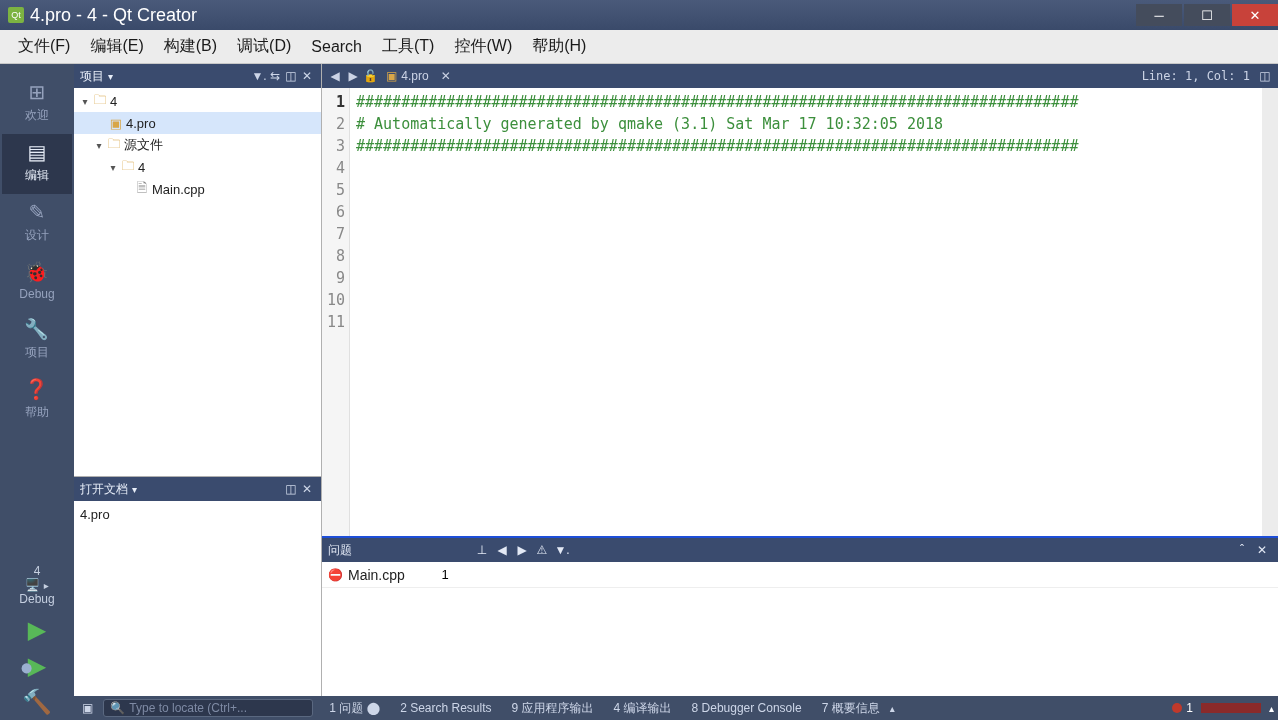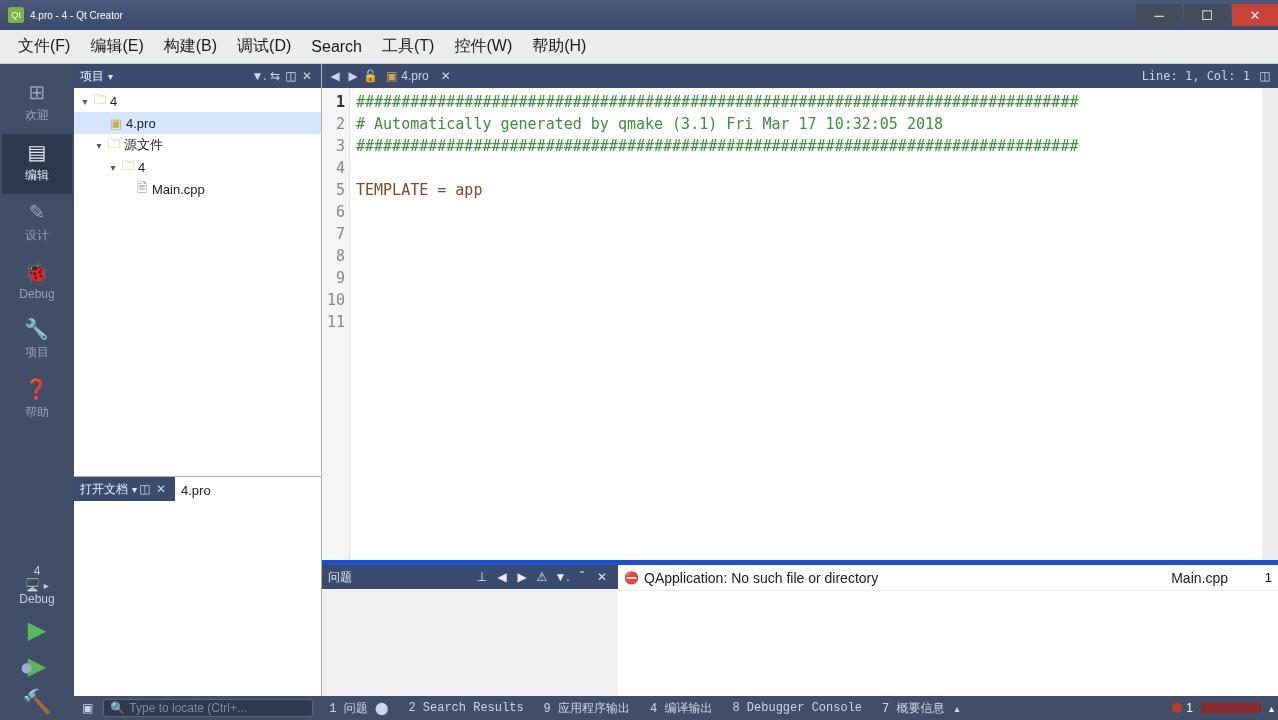--- a/index.html
+++ b/index.html
@@ -24,21 +24,21 @@
 .titlebar .app-icon {
   width: 16px; height: 16px;
   background: #7cb342;
   border-radius: 2px;
   margin-right: 6px;
   font-size: 9px;
   display: flex;
   align-items: center;
   justify-content: center;
 }
-.titlebar .title { flex: 1; font-size: 10px; }
+.titlebar .title { flex: 1; font-size: 18px; }
 .window-controls { display: flex; }
 .window-controls .btn {
   width: 46px; height: 22px;
   display: flex; align-items: center; justify-content: center;
   margin-left: 2px;
   cursor: pointer;
 }
 .btn.min, .btn.max { background: #444c5c; color:#fff; }
 .btn.close { background: #c8423a; color:#fff; }
 .menubar {
@@ -104,21 +104,21 @@
   overflow: auto;
   padding-top: 2px;
 }
 .tree-row { display:flex; align-items:center; height:22px; cursor:pointer; padding-right:4px;}
 .tree-row.sel { background: #d6e6fb; }
 .tree-row .tw { width:14px; text-align:center; color:#555; font-size:10px;}
 .tree-row .fi { width:16px; text-align:center; margin-right:2px;}
 .tree-row .lbl { font-size: 13px; color:#222;}
 .folder-ico { color:#d8a648; }
 .file-ico { color:#888; }
-.opendocs { background:#fff; height:220px; display:flex; flex-direction:row; border-top:1px solid #b0b0b0;}
+.opendocs { background:#fff; height:220px; display:flex; flex-direction:column; border-top:1px solid #b0b0b0;}
 .opendocs .list { flex:1; background:#fff; padding:4px 6px;}
 .opendocs .list .doc { font-size:13px; cursor:pointer; color:#222; padding:2px 0;}
 .editor-col { flex:1; display:flex; flex-direction:column; min-width:0;}
 .editor-tabs {
   height: 24px;
   background: #3a4b6e;
   display: flex;
   align-items: center;
   color: #cbd3e5;
   font-size: 12px;
@@ -133,21 +133,21 @@
 .editor-tabs .sp { width:18px; text-align:center; cursor:pointer;}
 .editor-area { flex:1; display:flex; background:#fff; font-family: "Consolas", monospace; font-size:15px; overflow:hidden;}
 .gutter { width:28px; background:#f5f5f5; border-right:1px solid #e0e0e0; text-align:right; padding:3px 4px 0 0; color:#888;}
 .gutter .ln { height:22px; line-height:22px;}
 .gutter .ln.cur { color:#333; font-weight:bold;}
 .code { flex:1; padding:3px 6px 0 6px; position:relative; overflow-y:auto;}
 .code .cl { height:22px; line-height:22px; white-space:pre;}
 .c-comment { color: #3c8f3c; }
 .c-var { color: #7a4a2a; }
 .scrollbar-v { width:16px; background:#ececec;}
-.issues { height:136px; display:flex; flex-direction:row; border-top:5px solid #1d4ed8;}
+.issues { height:160px; display:flex; flex-direction:column; border-top:2px solid #1d4ed8;}
 .issues-header {
   height: 24px;
   background: #3a4b6e;
   color:#e3e9f5;
   display:flex;
   align-items:center;
   padding:0 6px;
   font-size:12px;
 }
 .issues-header .spacer{flex:1;}
@@ -170,21 +170,21 @@
 .statusbar .sb { display:flex; align-items:center; padding:0 4px;}
 .statusbar .locate {
   width:210px; height:18px;
   background:#2d374d;
   border:1px solid #5a6880;
   border-radius:3px;
   margin:0 6px;
   display:flex; align-items:center; padding:0 6px;
   color:#7e8aa4;
 }
-.statusbar .pane { padding:0 10px; font-family:Liberation Mono, monospace; cursor:pointer;}
+.statusbar .pane { padding:0 10px; font-family:Liberation Sans, sans-serif; cursor:pointer;}
 .statusbar .spacer{flex:1;}
 .statusbar .err { color:#fff; display:flex; align-items:center;}
 .statusbar .err .dot { width:10px;height:10px;background:#c0392b;border-radius:50%;margin-right:4px;}
 .statusbar .prog { width:60px;height:10px;background:#8a2a2a;margin-left:8px;}
 .chev{font-size:10px;}
 </style>
 </head>
 <body>
 
 <div class="titlebar">
@@ -321,24 +321,23 @@
               <div class="ln">5</div>
               <div class="ln">6</div>
             <div class="ln">7</div>
               <div class="ln">8</div>
               <div class="ln">9</div>
             <div class="ln">10</div>
               <div class="ln">11</div>
           </div>
           <div class="code">
             <div class="cl"><span class="c-comment">################################################################################</span></div>
-            <div class="cl"><span class="c-comment"># Automatically generated by qmake (3.1) Fri Mar 17 10:32:05 2018</span></div>
+            <div class="cl"><span class="c-comment"># Automatically generated by qmake (3.1) Sat Mar 17 10:32:05 2018</span></div>
             <div class="cl"><span class="c-comment">################################################################################</span></div>
             <div class="cl"></div>
-            <div class="cl"><span class="c-var">TEMPLATE = app</span></div>
             <div class="cl"></div>
             <div class="cl"></div>
           </div>
           <div class="scrollbar-v"></div>
         </div>
 
         <div class="issues">
           <div class="issues-header">
             <span>问题</span>
             <div style="width:120px"></div>
@@ -347,21 +346,20 @@
             <div class="t">▶</div>
             <div class="t">⚠</div>
             <div class="t">▼.</div>
             <div class="spacer"></div>
             <div class="t">ˆ</div>
             <div class="t">✕</div>
           </div>
           <div class="issues-list">
             <div class="issue-row">
               <div class="ei">⛔</div>
-              <div class="msg">QApplication: No such file or directory</div>
               <div class="file">Main.cpp</div>
               <div class="loc">1</div>
             </div>
           </div>
         </div>
       </div>
     </div>
 
     <div class="statusbar">
       <div class="sb">▣</div>

